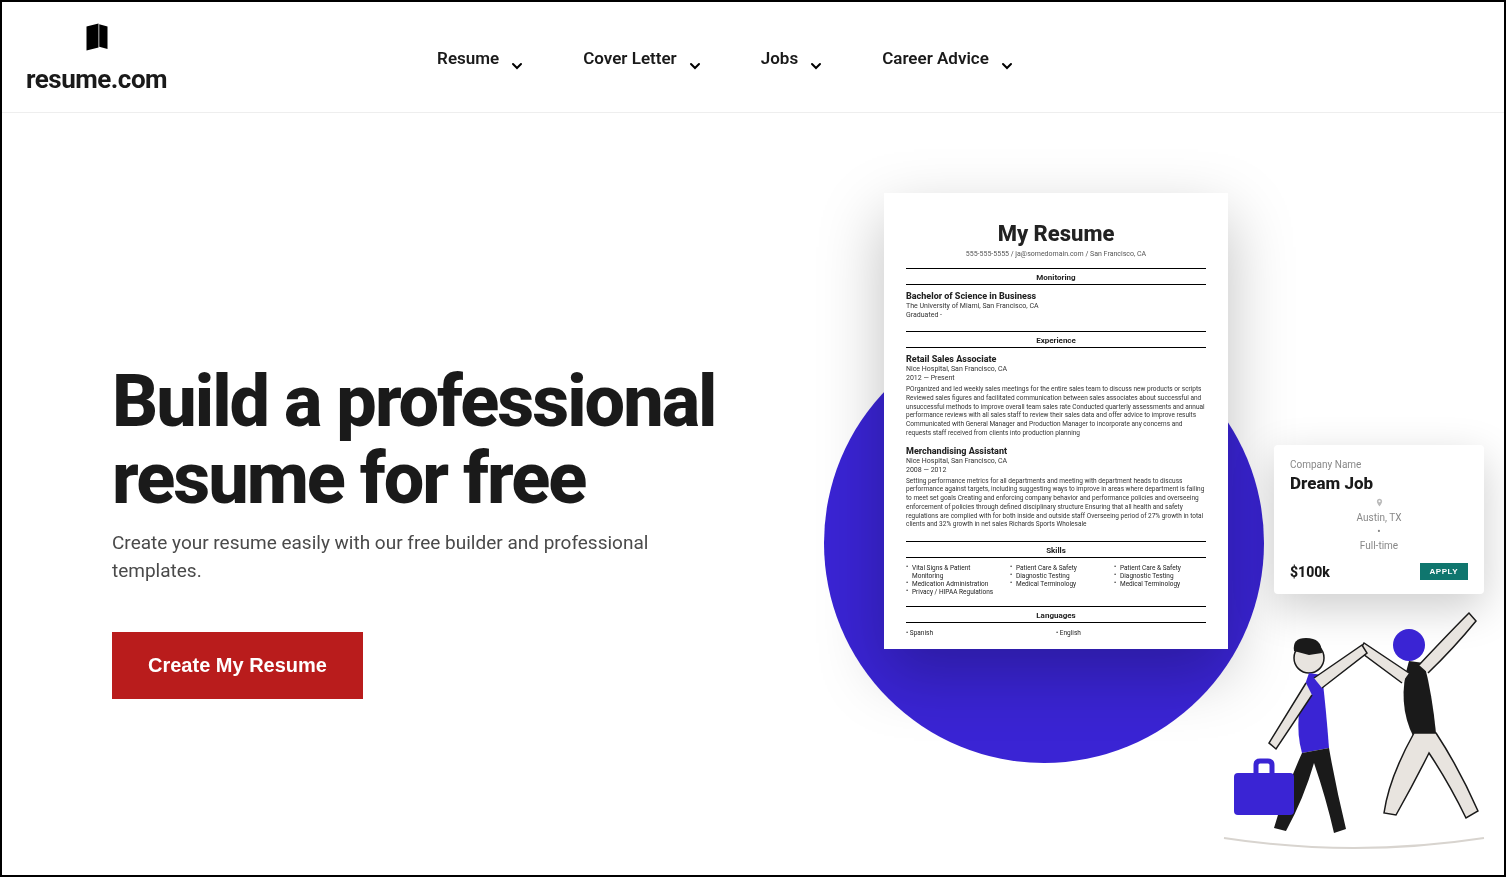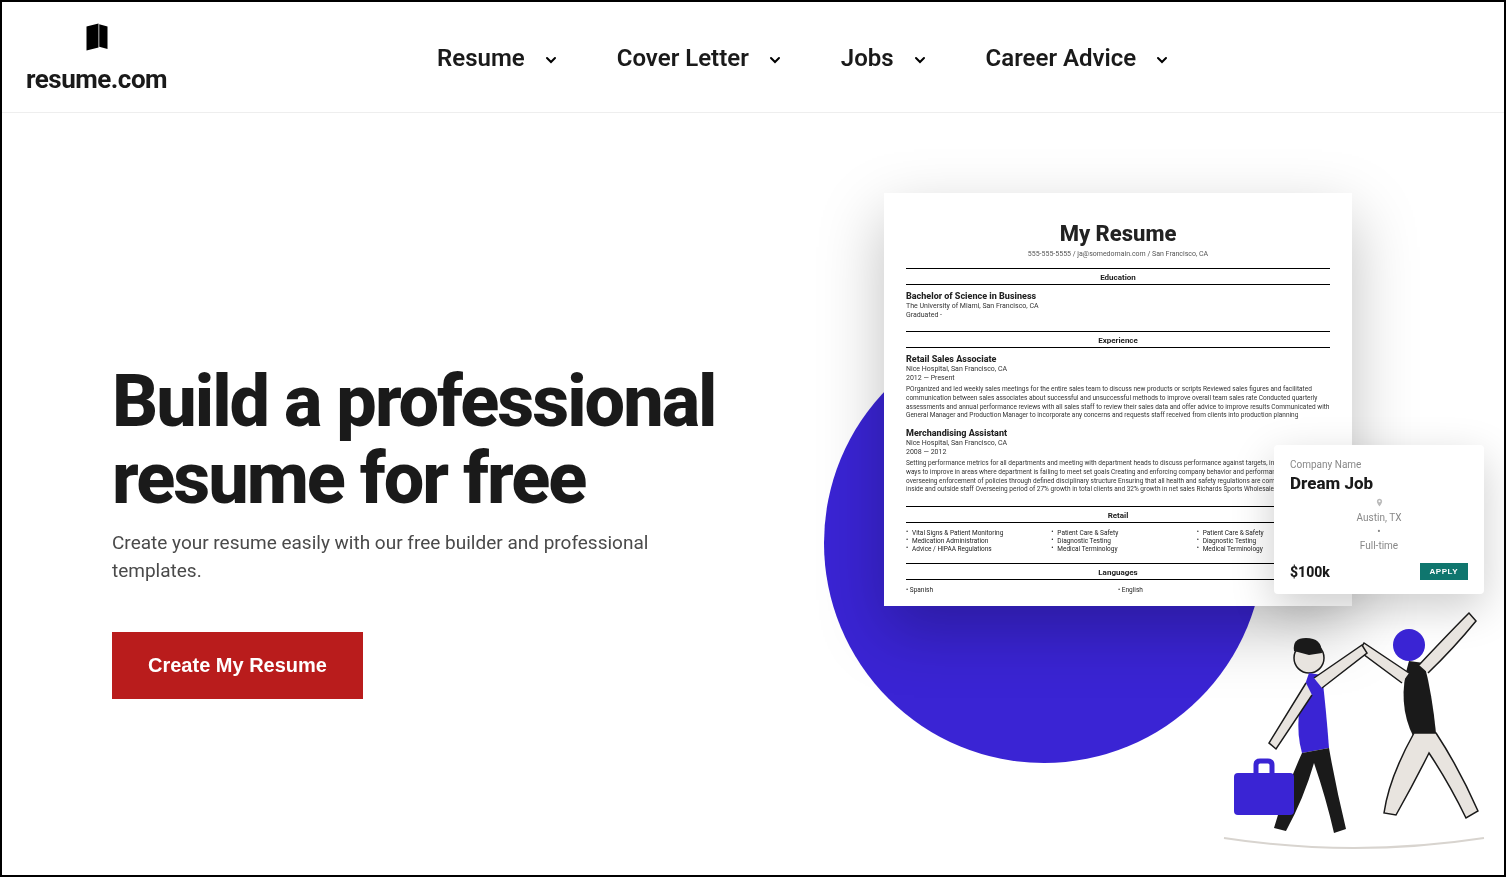--- a/index.html
+++ b/index.html
@@ -14,37 +14,37 @@
     }
     header {
       display: flex;
       align-items: center;
       padding: 20px 30px 18px 24px;
       border-bottom: 1px solid #eee;
     }
     .logo { display: flex; align-items: center; gap: 6px; font-weight: 700; font-size: 26px; letter-spacing: -.5px; flex-direction: column; }
     .logo svg { width: 30px; height: 30px; }
     nav { display: flex; gap: 60px; margin-left: 270px; }
-    .nav-item { display: flex; align-items: flex-start; gap: 20px; font-weight: 600; font-size: 24px; cursor: pointer; }
+    .nav-item { display: flex; align-items: flex-end; gap: 12px; font-weight: 600; font-size: 17px; cursor: pointer; }
     .chev { width: 12px; height: 12px; display: inline-block; }
     .chev svg { width: 100%; height: 100%; }
 
     main { display: flex; padding: 70px 0 0 110px; position: relative; height: calc(100% - 80px); }
     .hero { max-width: 640px; padding-top: 180px; }
     .hero h1 { font-size: 72px; font-weight: 800; line-height: 1.07; letter-spacing: -2px; color: #1a1a1a; }
     .hero p { font-size: 19px; color: #4a4a4a; margin-top: 12px; line-height: 1.45; max-width: 560px; }
     .cta {
       display: inline-block; margin-top: 48px; background: #b91c1c; color: #fff;
       font-size: 20px; font-weight: 700; padding: 22px 36px; border: none; cursor: pointer;
     }
 
     .visual { position: absolute; right: 30px; top: 80px; width: 610px; height: 660px; }
     .blob { position: absolute; width: 440px; height: 440px; background: #3a24d4; border-radius: 50%; top: 130px; left: -40px; z-index: 0; }
     .resume-card {
-      position: absolute; z-index: 2; background: #fff; width: 468px; padding: 28px 22px 12px;
+      position: absolute; z-index: 2; background: #fff; width: 344px; padding: 28px 22px 12px;
       top: 0; left: 20px;
       box-shadow: 0 24px 60px rgba(0,0,0,.25);
       font-size: 7px; color: #222;
     }
     .rc-title { text-align: center; font-size: 22px; font-weight: 800; }
     .rc-sub { text-align: center; font-size: 7px; color: #555; margin-top: 4px; }
     .rc-hr { border: none; border-top: 1.5px solid #000; margin: 10px 0 4px; }
     .rc-sec { text-align: center; font-weight: 700; font-size: 8px; margin: 2px 0; }
     .rc-hr-thin { border: none; border-top: 1px solid #000; margin: 2px 0 6px; }
     .rc-h { font-weight: 800; font-size: 9px; }
@@ -120,21 +120,21 @@
     <button class="cta">Create My Resume</button>
   </section>
 
   <div class="visual">
     <div class="blob"></div>
 
     <div class="resume-card">
       <div class="rc-title">My Resume</div>
       <div class="rc-sub">555-555-5555 / ja@somedomain.com / San Francisco, CA</div>
       <hr class="rc-hr">
-      <div class="rc-sec">Education</div>
+      <div class="rc-sec">Monitoring</div>
       <hr class="rc-hr-thin">
       <div class="rc-h">Bachelor of Science in Business</div>
       <div class="rc-meta">The University of Miami, San Francisco, CA</div>
       <div class="rc-meta">Graduated -</div>
 
       <hr class="rc-hr" style="margin-top:12px">
       <div class="rc-sec">Experience</div>
       <hr class="rc-hr-thin">
 
       <div class="rc-h">Retail Sales Associate</div>
@@ -148,27 +148,27 @@
       <div class="rc-h" style="margin-top:8px">Merchandising Assistant</div>
       <div class="rc-meta">Nice Hospital, San Francisco, CA</div>
       <div class="rc-meta">2008 — 2012</div>
       <div class="rc-body">Setting performance metrics for all departments and meeting with department heads to discuss performance against targets, including suggesting ways to improve in areas where department is failing to meet set goals
 Creating and enforcing company behavior and performance policies and overseeing enforcement of policies through defined disciplinary structure
 Ensuring that all health and safety regulations are complied with for both inside and outside staff
 Overseeing period of 27% growth in total clients and 32% growth in net sales
 Richards Sports Wholesale</div>
 
       <hr class="rc-hr" style="margin-top:12px">
-      <div class="rc-sec">Retail</div>
+      <div class="rc-sec">Skills</div>
       <hr class="rc-hr-thin">
       <div class="rc-cols">
         <ul class="rc-col">
           <li>Vital Signs &amp; Patient Monitoring</li>
           <li>Medication Administration</li>
-          <li>Advice / HIPAA Regulations</li>
+          <li>Privacy / HIPAA Regulations</li>
         </ul>
         <ul class="rc-col">
           <li>Patient Care &amp; Safety</li>
           <li>Diagnostic Testing</li>
           <li>Medical Terminology</li>
         </ul>
         <ul class="rc-col">
           <li>Patient Care &amp; Safety</li>
           <li>Diagnostic Testing</li>
           <li>Medical Terminology</li>

